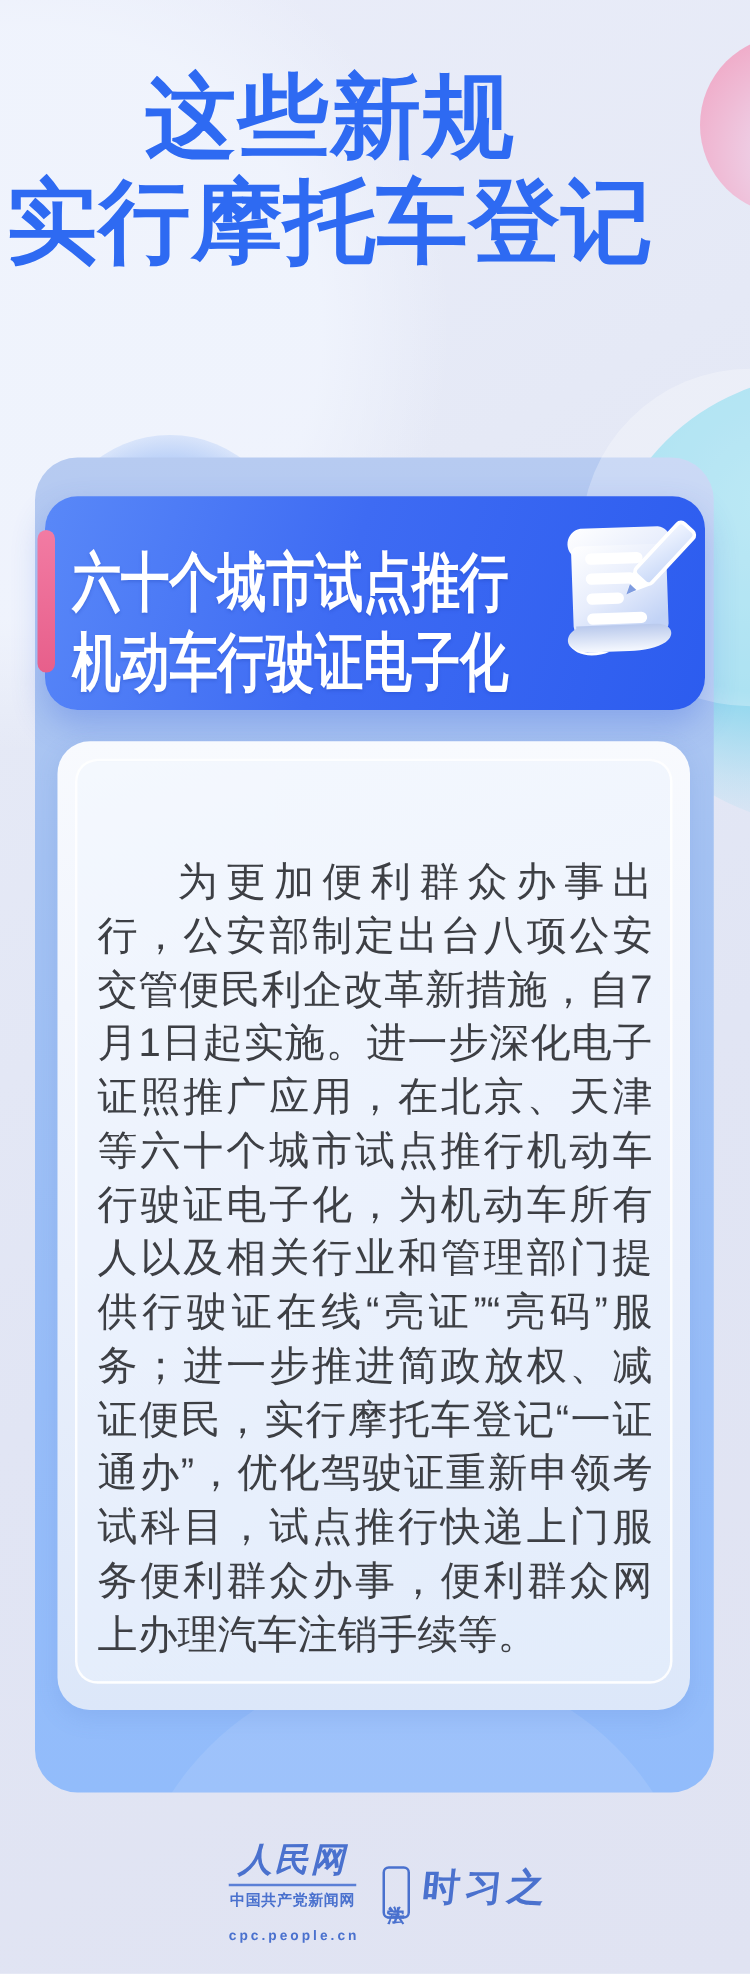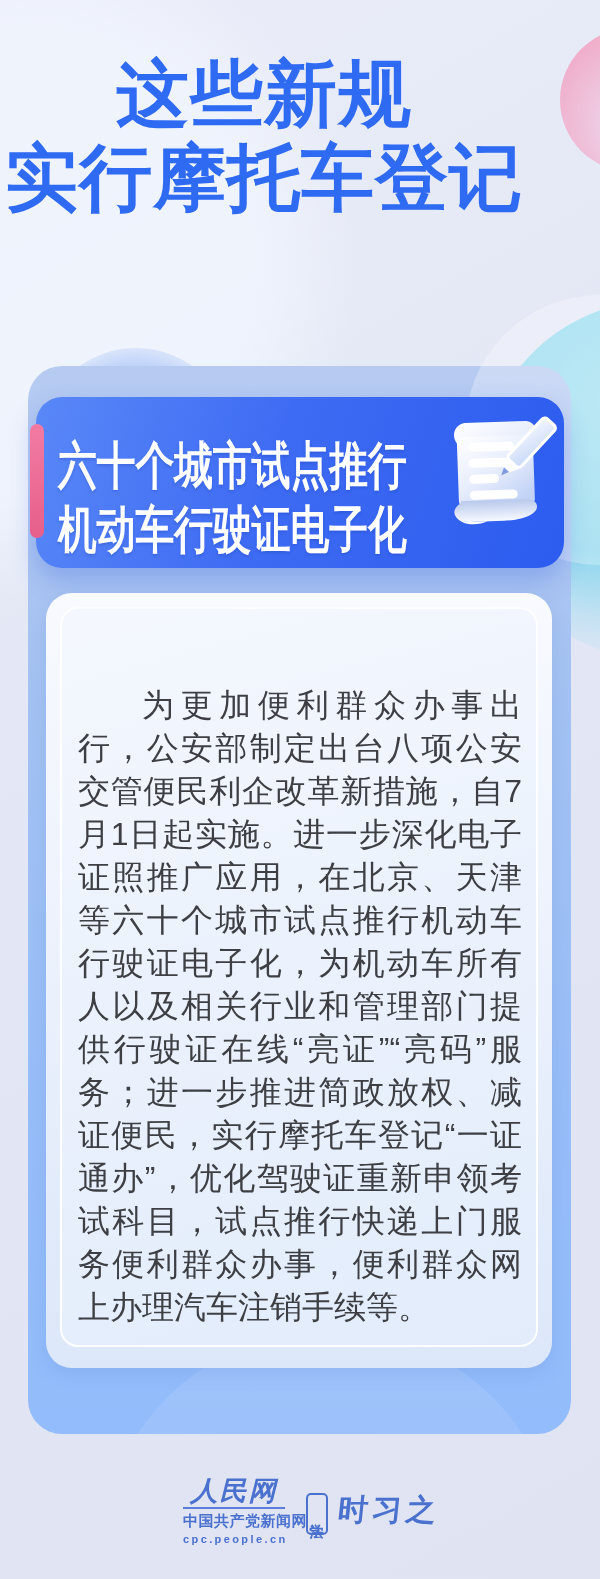--- a/index.html
+++ b/index.html
@@ -82,26 +82,26 @@
   .body-text{
     position:absolute;left:78px;top:684px;width:444px;
     font-size:32px;line-height:43px;color:#3d3f44;
     text-align:justify;text-indent:2em;margin:0;
   }
   
   .footer-logo{
     position:absolute;left:183px;top:1477px;width:102px;text-align:center;color:#4a71ce;
   }
   .footer-logo .script{
-    font-family:Liberation Sans, sans-serif;font-style:italic;font-weight:bold;
+    font-family:Liberation Mono, monospace;font-style:italic;font-weight:bold;
     font-size:27px;line-height:28px;letter-spacing:2px;
     border-bottom:2px solid #5b7fd6;padding-bottom:2px;display:block;
   }
-  .footer-logo .subtitle{font-size:15px;font-weight:bold;letter-spacing:0.5px;margin-top:3px;white-space:nowrap;}
-  .footer-logo .url{font-size:11px;font-weight:bold;letter-spacing:2.4px;margin-top:2px;white-space:nowrap;}
+  .footer-logo .subtitle{font-size:12px;font-weight:bold;letter-spacing:0.5px;margin-top:3px;white-space:nowrap;}
+  .footer-logo .url{font-size:11px;font-weight:bold;letter-spacing:2.4px;margin-top:14px;white-space:nowrap;}
   .law-badge{
     position:absolute;left:306px;top:1493px;width:22px;height:42px;
     border:2.5px solid #4a71ce;border-radius:5px;color:#4a71ce;
     display:flex;align-items:center;justify-content:center;
     writing-mode:vertical-rl;text-orientation:upright;
     font-size:14px;font-weight:bold;line-height:1;letter-spacing:1px;
   }
   .program-name{
     position:absolute;left:338px;top:1490px;color:#4a71ce;
     font-size:30px;font-weight:900;letter-spacing:4px;

